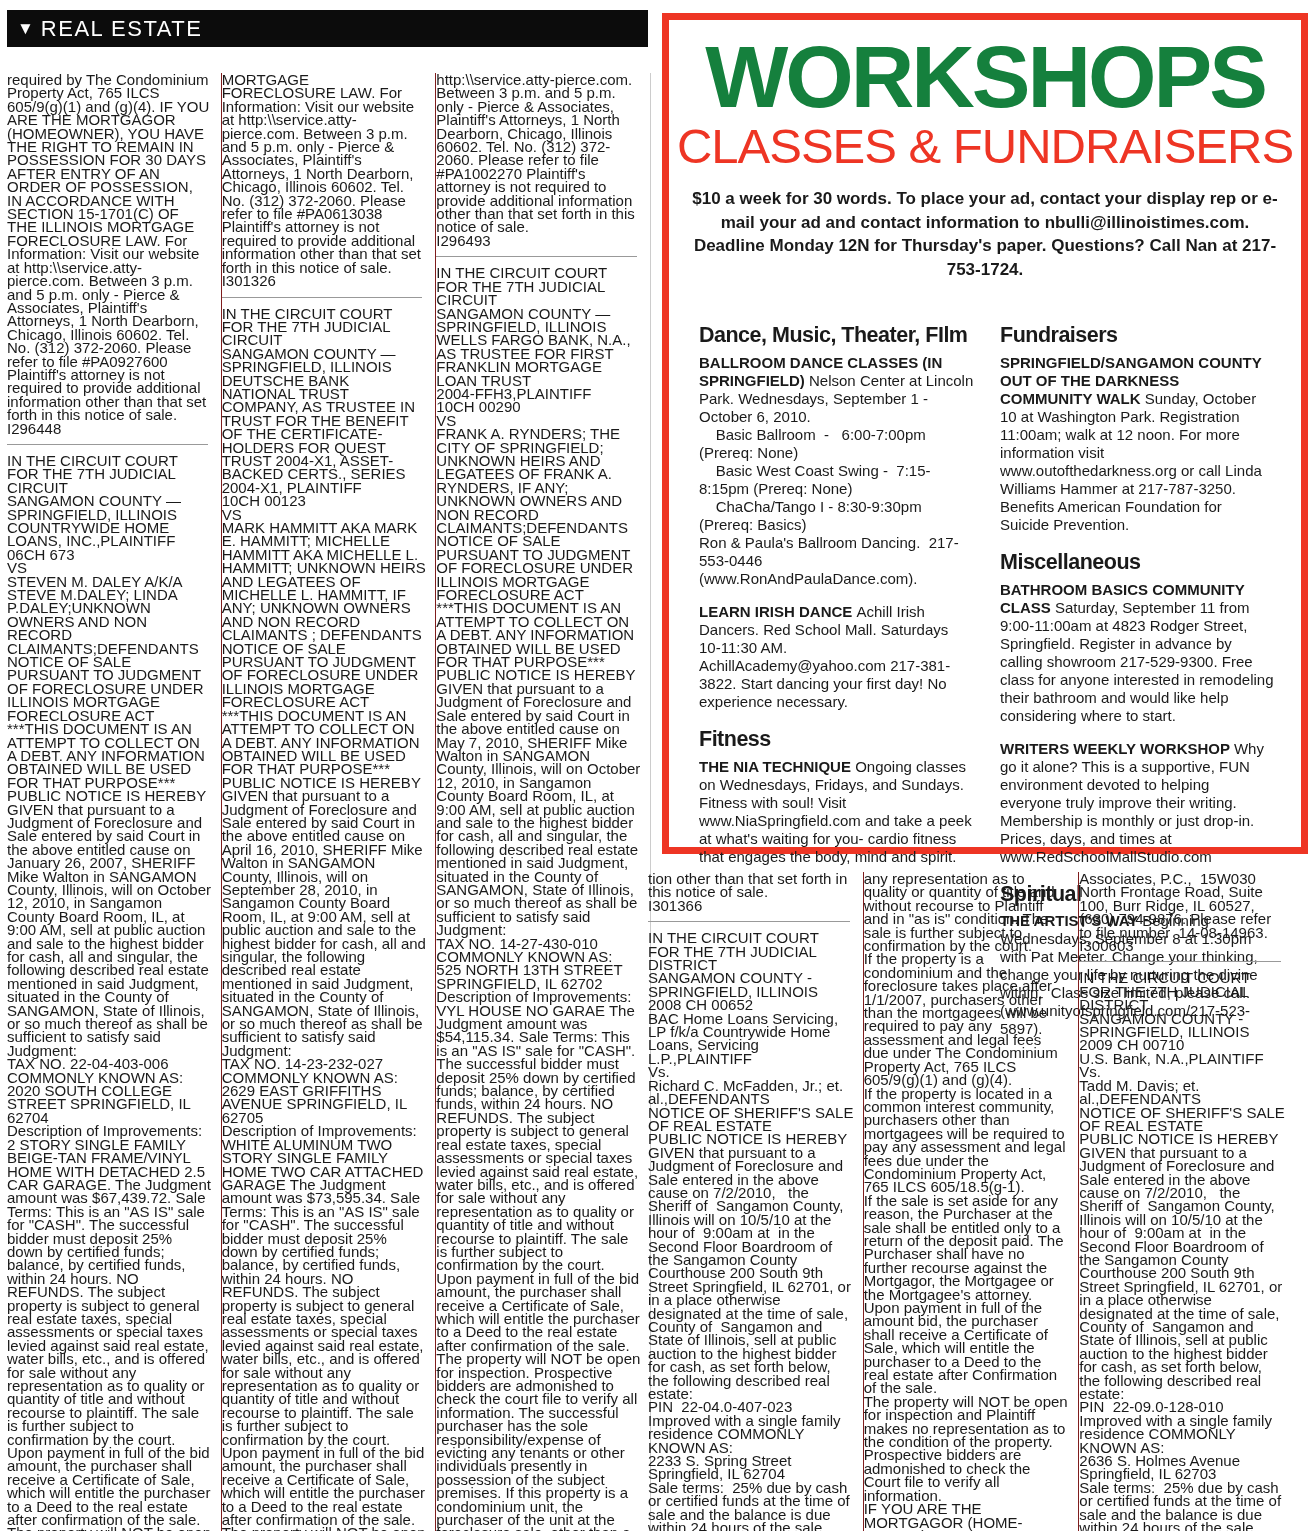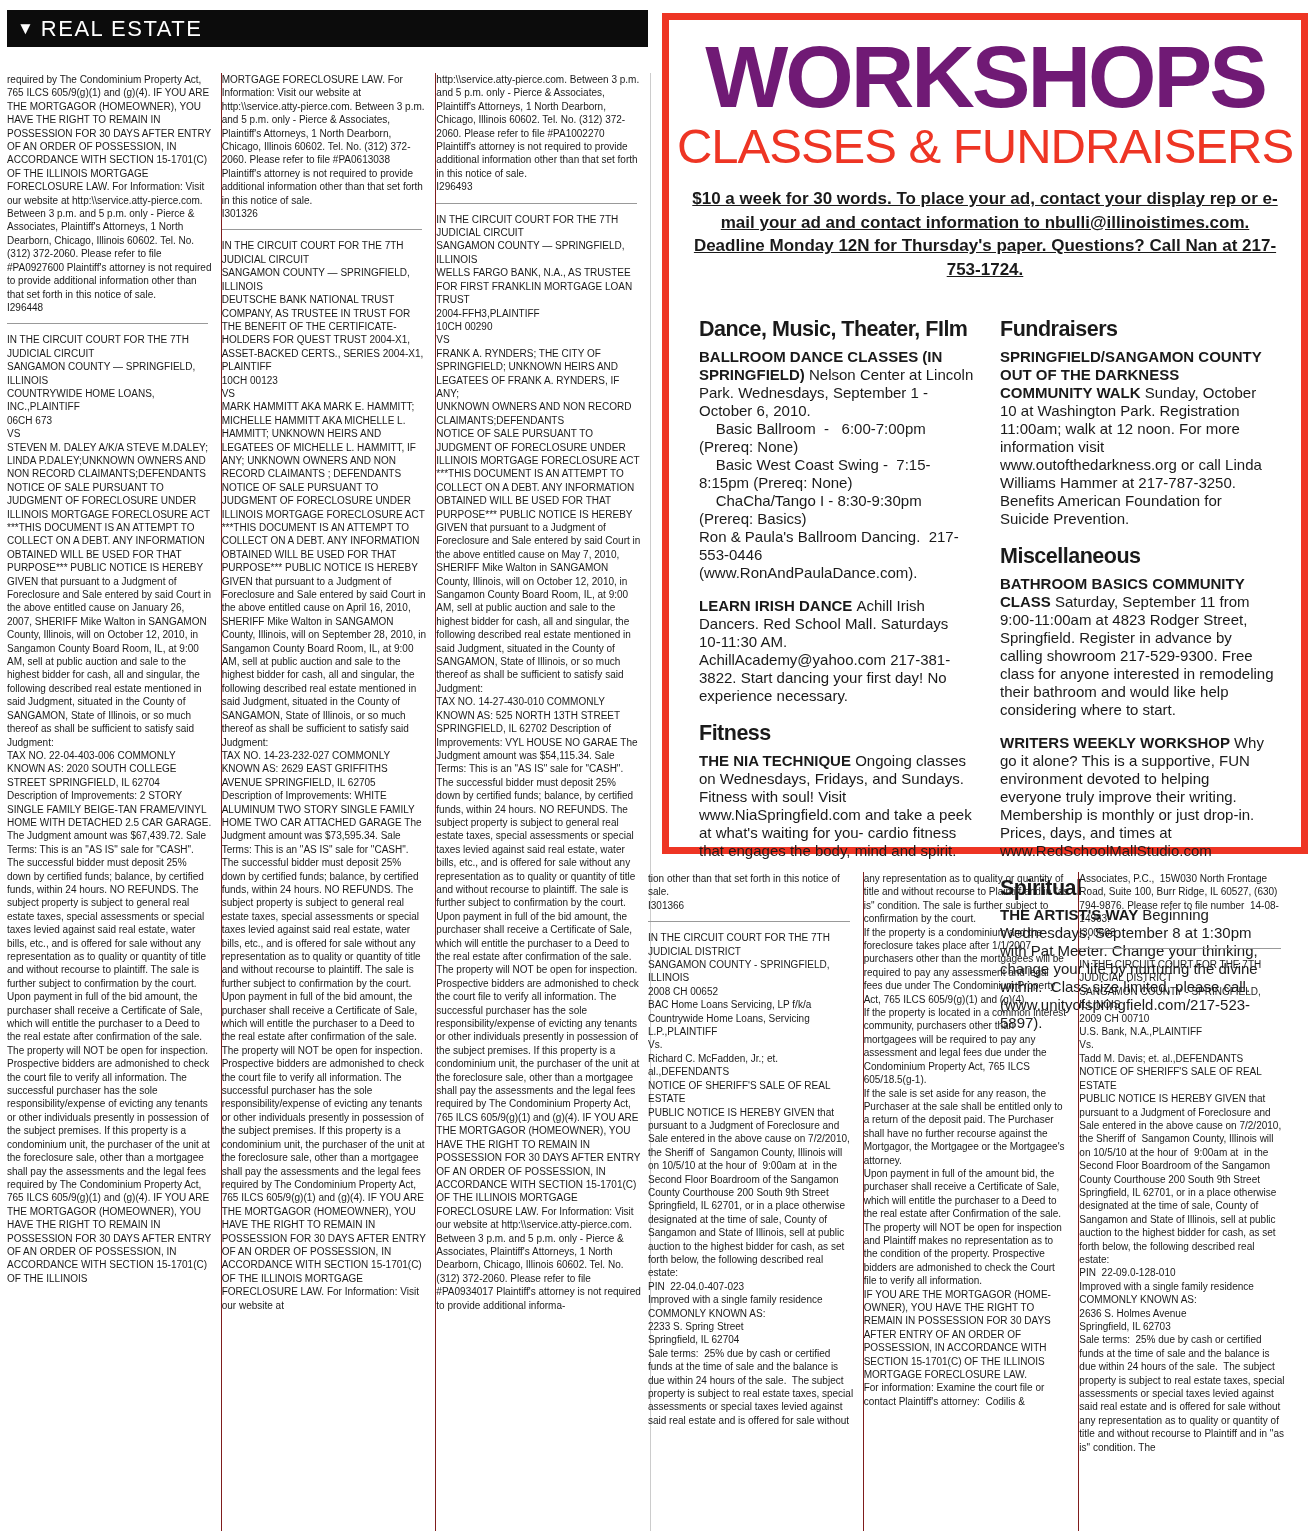--- a/index.html
+++ b/index.html
@@ -9,37 +9,37 @@
   .masthead{position:absolute;left:7px;top:10px;width:641px;height:37px;background:#0c0c0c;color:#fff;
     display:flex;align-items:center;box-sizing:border-box;padding-left:10px;}
   .masthead .tri{font-size:17px;margin-right:7px;line-height:1;}
   .masthead .mlabel{font-weight:normal;font-size:22px;letter-spacing:1.5px;}
 
   
   .legal-wrap{position:absolute;display:flex;overflow:hidden;}
   .legal-top{left:5px;top:73px;width:645px;height:1458px;border-right:1px solid #cccccc;}
   .legal-bottom{left:646px;top:872px;width:648px;height:659px;justify-content:center;}
   .legal-col{flex:1;box-sizing:border-box;padding:0 9px 0 2px;overflow:hidden;
-    font-size:10px;line-height:13.4px;letter-spacing:0;}
+    font-size:15px;line-height:13.4px;letter-spacing:0;}
   .legal-col + .legal-col{border-left:1px solid #7f1d1d;padding-left:0;}
   .lblock{white-space:pre-wrap;margin:0 0 2px 0;}
   .nrule{border-top:1px solid #999;margin:9px 4px 9px 0;}
 
   
   .workshops{position:absolute;left:662px;top:13px;width:646px;height:841px;box-sizing:border-box;
     border:7px solid #ee3524;background:#fff;}
-  .w-title1{color:#701a75;font-weight:bold;font-size:88px;letter-spacing:-3px;line-height:0.98;
+  .w-title1{color:#15803d;font-weight:bold;font-size:88px;letter-spacing:-3px;line-height:0.98;
     text-align:center;margin-top:14px;}
   .w-title2{color:#ee3524;font-weight:normal;font-size:49px;letter-spacing:-1px;line-height:1.0;
     text-align:center;margin-top:2px;}
-  .w-intro{font-weight:bold;font-size:17px;line-height:1.38;text-align:center;width:596px;margin:16px auto 0;text-decoration:underline;}
+  .w-intro{font-weight:bold;font-size:17px;line-height:1.38;text-align:center;width:596px;margin:16px auto 0;}
   .w-cols{display:flex;gap:26px;padding:26px 26px 0 30px;}
   .w-col{flex:1;font-size:15px;line-height:1.2;}
   .cat{font-weight:bold;font-size:21.5px;letter-spacing:-0.5px;margin:16px 0 5px 0;}
-  .w-col .cat:first-child{margin-top:10px;}
+  .w-col .cat:first-child{margin-top:16px;}
   .listing{margin:0 0 15px 0;white-space:pre-wrap;}
   .ltitle{font-weight:bold;}
 </style>
 </head>
 <body>
 
 <div class="page">
 
   <div class="masthead">
     <span class="tri">▼</span>

